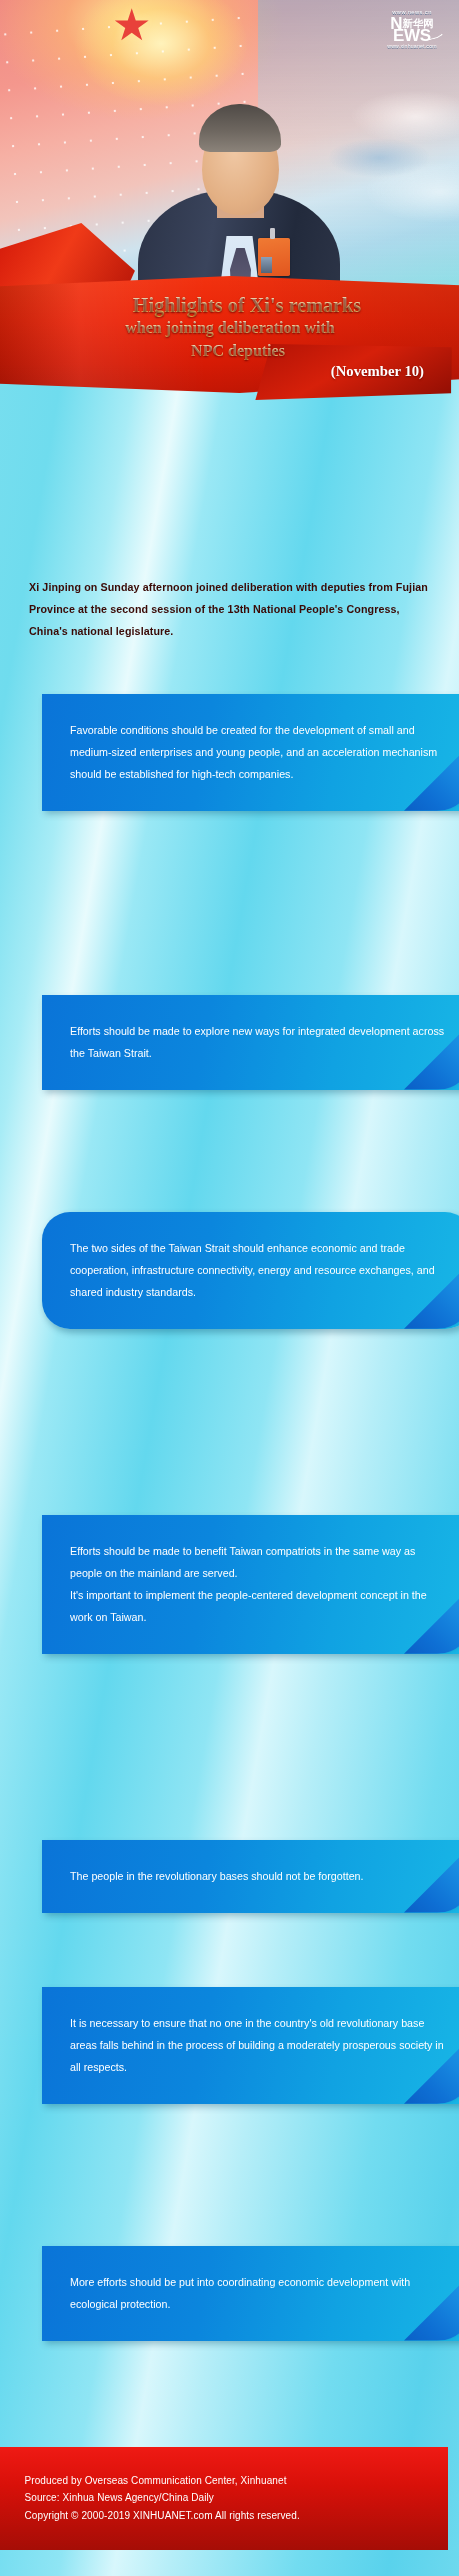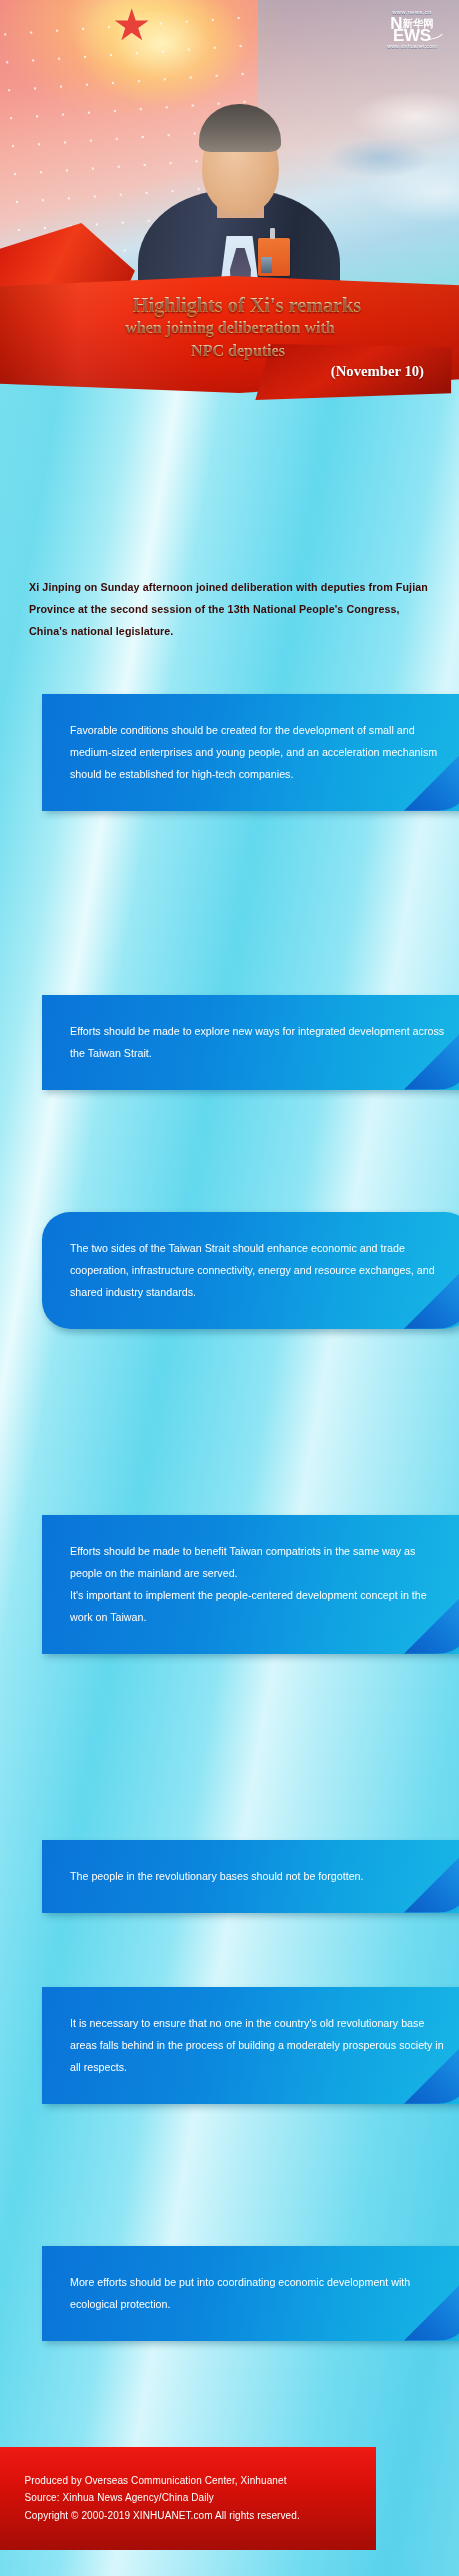--- a/index.html
+++ b/index.html
@@ -192,21 +192,21 @@
   .curl-page {
     position: absolute; right: 0; bottom: 0; width: 69px; height: 69px;
     background: linear-gradient(225deg, #1f9fe6 0%, #1789e0 35%, #0e6fd4 70%, #0a5fc6 100%);
     clip-path: polygon(100% 0, 100% 100%, 0 100%);
     border-bottom-right-radius: 36px;
     box-shadow: -1.8px -1.8px 4.3px rgba(0,40,80,.30);
   }
 
   
   .footer {
-    position: absolute; left: 0; top: 2447px; width: 376px; height: 103px;
+    position: absolute; left: 0; top: 2447px; width: 448px; height: 103px;
     background: linear-gradient(180deg,#ef1a14 0%, #d81009 38%, #a50d06 100%);
     padding: 24.5px 0 0 24.5px;
     color: #ffffff;
   }
   .footer p { font-size: 10px; line-height: 1.78; letter-spacing: 0.1px; }
 
   
   .logo {
     position: absolute; right: 13.5px; top: 8.6px; width: 69px; height: 44px;
     z-index: 6; text-align: center; color: #ffffff;

